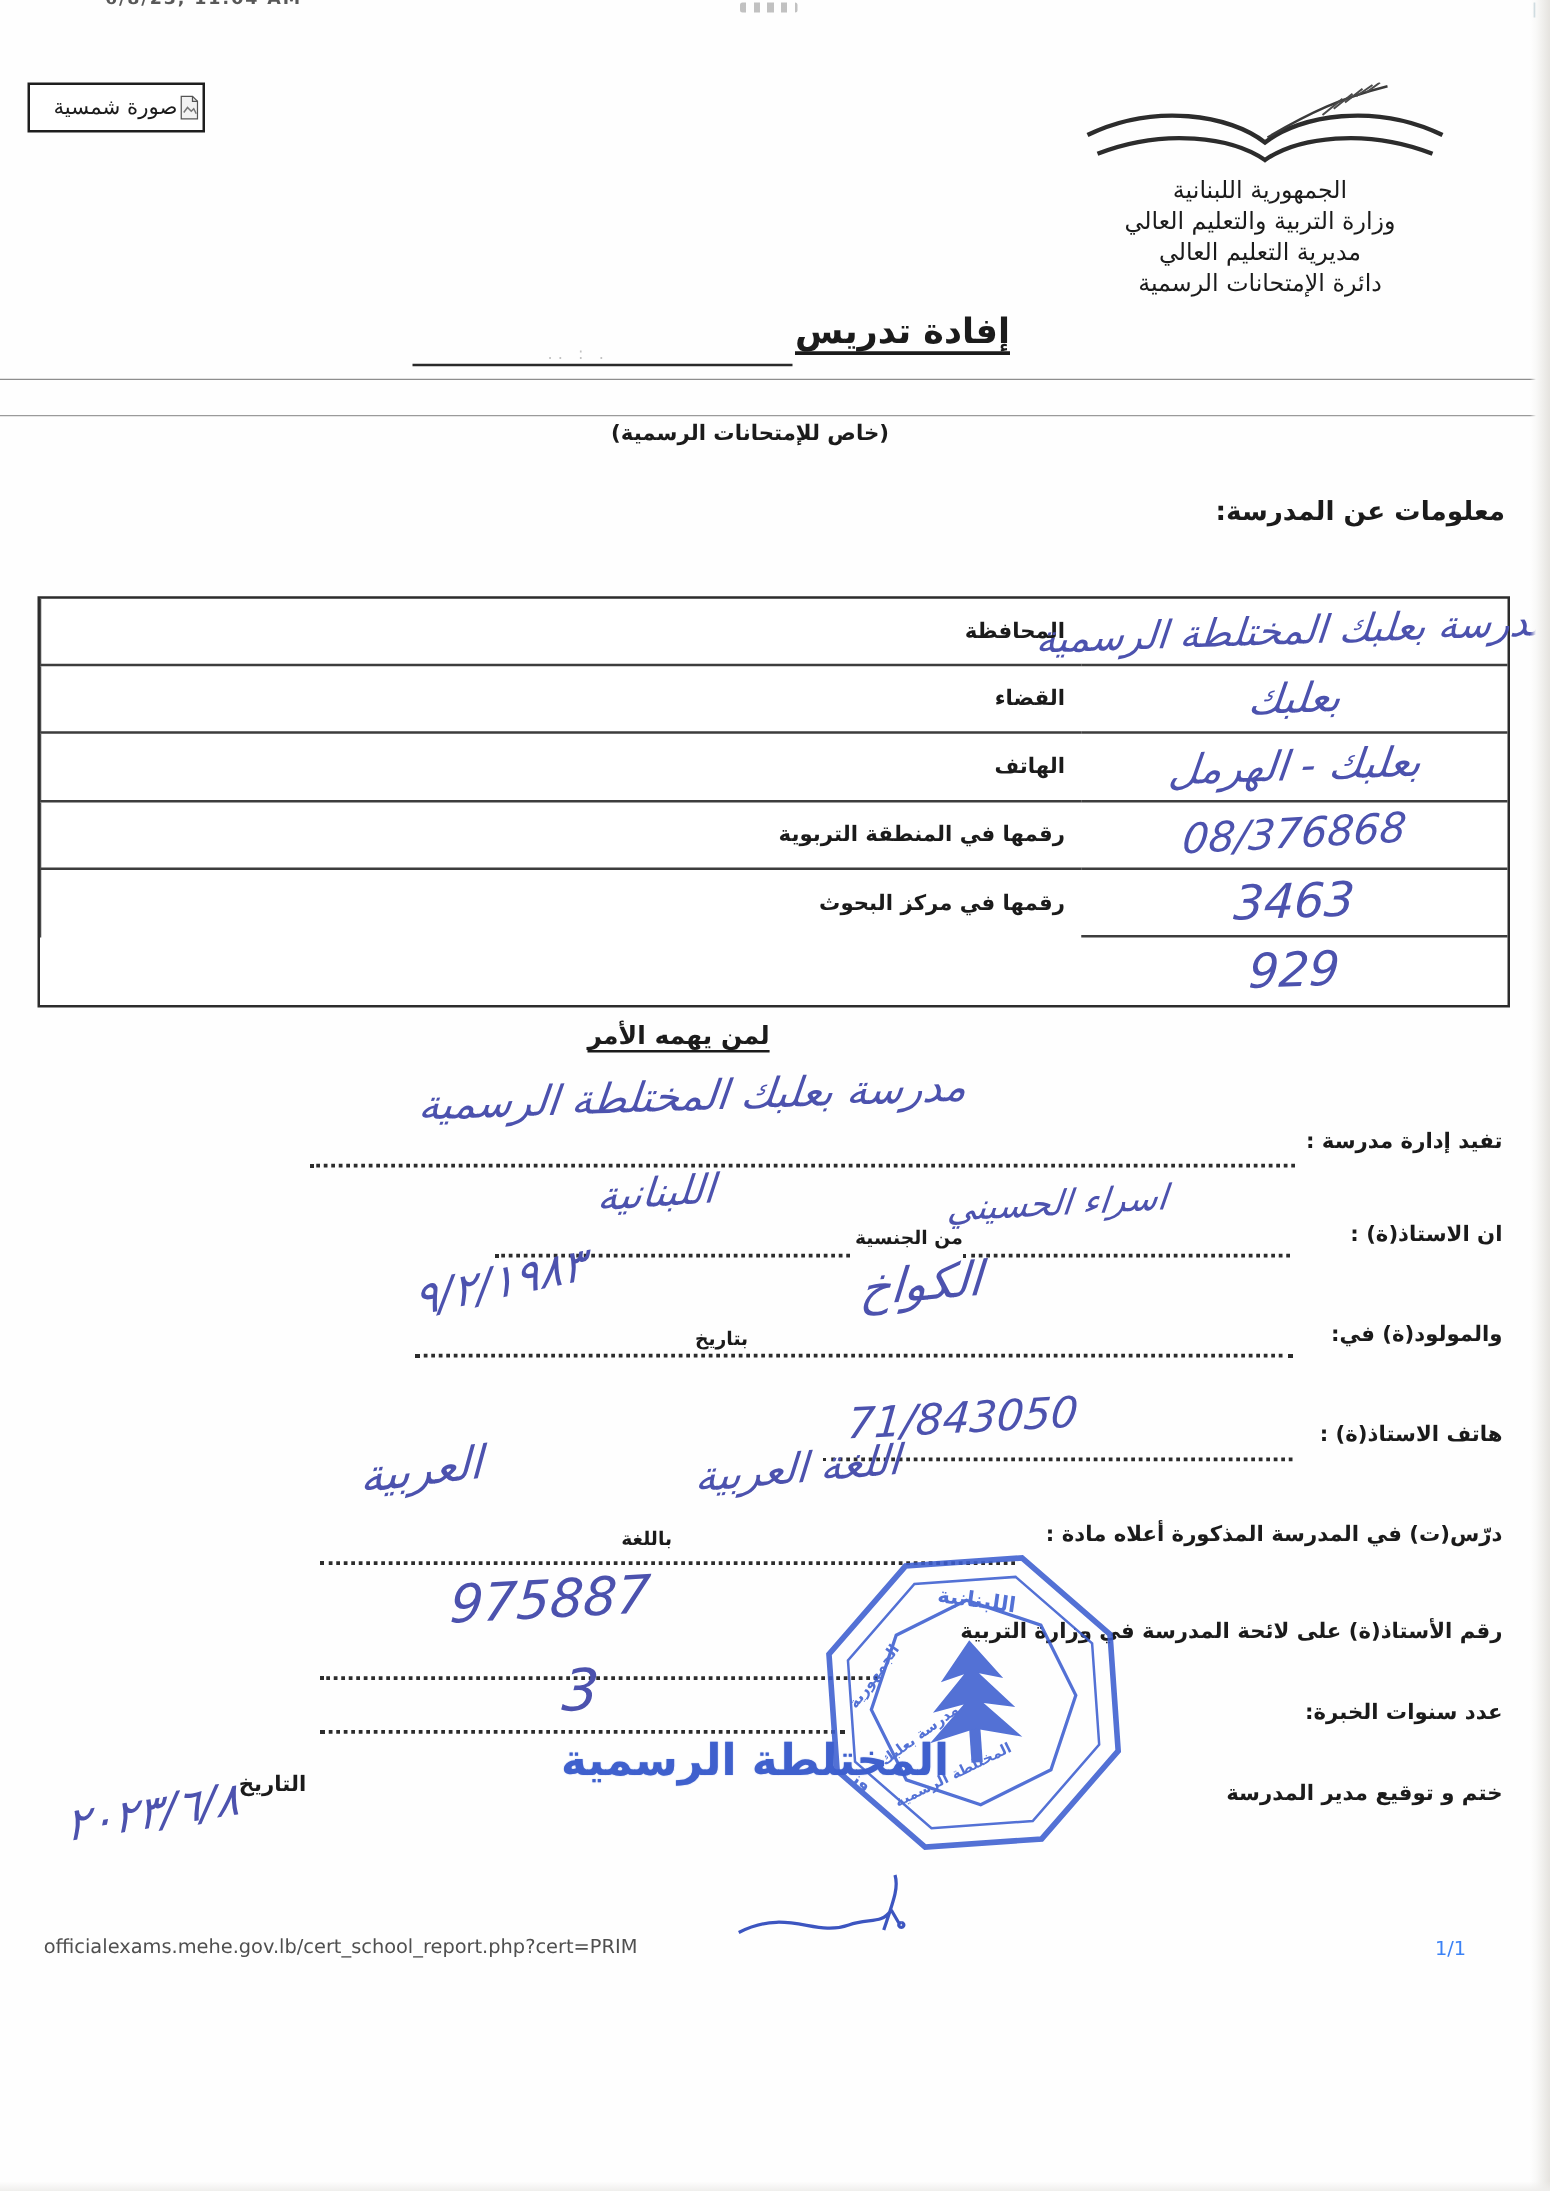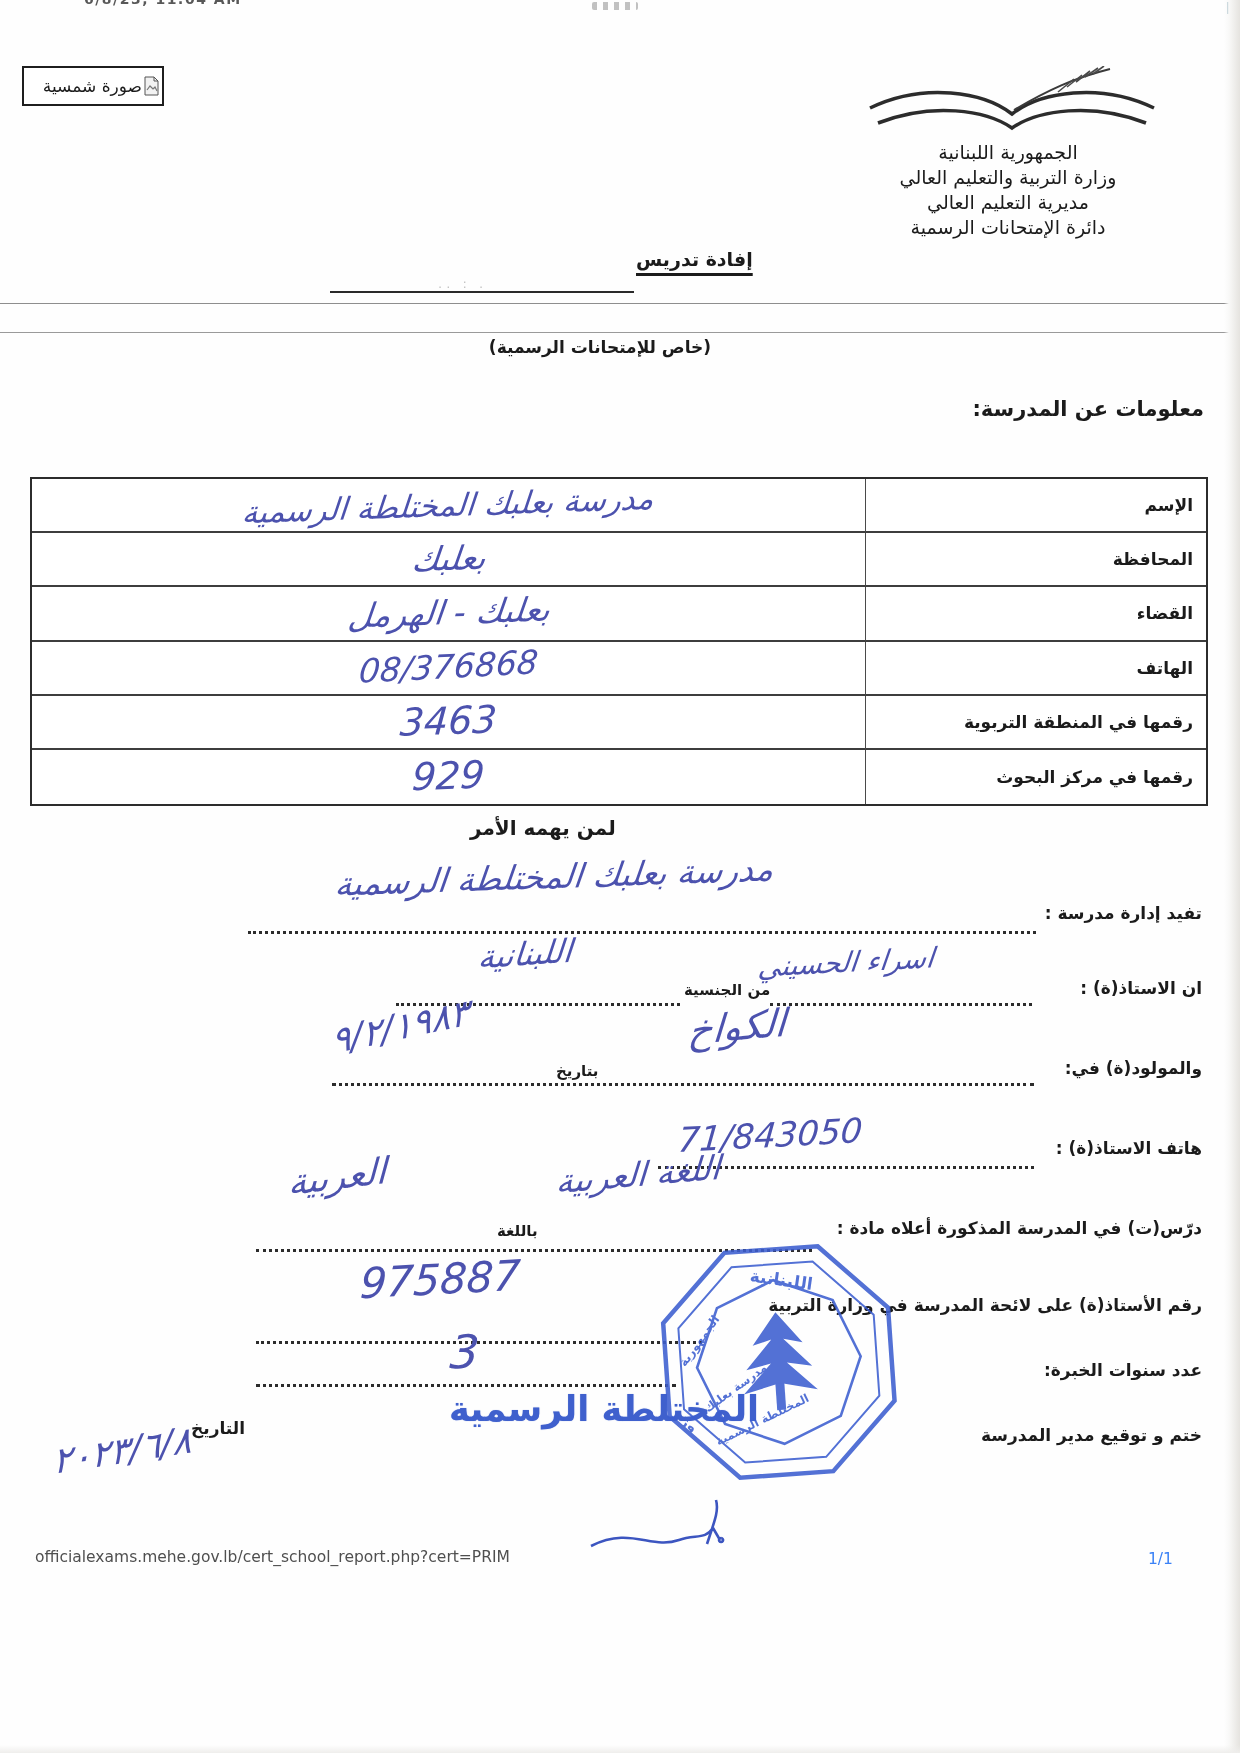--- a/index.html
+++ b/index.html
@@ -14,31 +14,31 @@
   .hw{font-family:"DejaVu Sans",sans-serif;font-style:italic;color:#4c52ae;white-space:nowrap;line-height:1.05}
   .dots{position:absolute;height:0;border-bottom:3px dotted #2c2c2c}
   .thinline{position:absolute;height:0;border-top:1.5px solid #8e8e8e;left:0;width:1240px}
   .clock-clip{position:absolute;left:84px;top:0;height:9px;overflow:hidden;opacity:.85}
   .clock-clip span{display:block;margin-top:-9px;font-size:14px;letter-spacing:1.5px;color:#3c3c3c;font-weight:bold;direction:ltr}
   .photo-box{position:absolute;left:22px;top:66px;width:142px;height:40px;border:2px solid #1e1e1e;
         display:flex;align-items:center;gap:2px;padding:2px 3px;background:#fff}
   .photo-box .lbl{font-size:17px;white-space:nowrap}
   .hdr-block{position:absolute;left:858px;top:140px;width:300px;text-align:center;font-size:19px;line-height:25px}
   .title-wrap{position:absolute;left:636px;top:248px}
-  .title-main{font-size:19px;font-weight:bold;text-decoration:underline;text-decoration-thickness:2.5px;text-underline-offset:7px}
+  .title-main{font-size:28px;font-weight:bold;text-decoration:underline;text-decoration-thickness:2.5px;text-underline-offset:7px}
   .title-blank{position:absolute;left:330px;top:291px;width:304px;border-bottom:2.5px solid #2a2a2a}
   .faint{opacity:.35;color:#555}
   .subtitle{position:absolute;left:0;top:337px;width:1200px;text-align:center;font-size:17px;font-weight:bold}
   .sec-head{position:absolute;right:36px;top:397px;font-size:21px;font-weight:bold}
   .info-table{position:absolute;left:30px;top:477px;width:1178px;border:2.5px solid #2c2c2c;display:grid;grid-template-columns:341px 1fr;background:#fff}
   .info-table .cell{height:54.2px;border-bottom:2px solid #3d3d3d;display:flex;align-items:center;overflow:visible}
   .info-table .cell.last{border-bottom:none}
   .info-table .lab{font-weight:bold;font-size:17px;padding-right:13px;border-left:1.5px solid #4a4a4a}
   .info-table .val{justify-content:center}
-  .letter-head{position:absolute;left:470px;top:816px;font-size:20px;font-weight:bold;text-decoration-thickness:2px;text-underline-offset:5px}
+  .letter-head{position:absolute;left:470px;top:816px;font-size:20px;font-weight:bold;text-decoration:underline;text-decoration-thickness:2px;text-underline-offset:5px}
   .flab{position:absolute;right:38px;font-size:17px;font-weight:bold;white-space:nowrap}
   .fmid{position:absolute;font-size:15px;font-weight:bold;white-space:nowrap}
   .blue-stamp-text{position:absolute;left:392px;top:1388px;width:424px;text-align:center;
         color:#2f53c9;font-weight:bold;line-height:43px;font-size:35px;letter-spacing:.5px;
         text-shadow:0 0 1px rgba(47,83,201,.45);opacity:.92}
   .footer-url{position:absolute;left:35px;top:1548px;font-size:15.5px;color:#4f4f4f;direction:ltr}
   .page-num{position:absolute;left:1148px;top:1550px;font-size:15.5px;color:#3b82f6;direction:ltr}
   .corner-mark{position:absolute;right:0;top:2px;width:13px;height:12px;background:#44788f;opacity:.9}
   .smudge{position:absolute;left:592px;top:2px;width:46px;height:8px;opacity:.4;
         background:repeating-linear-gradient(90deg,#666 0 5px,rgba(255,255,255,0) 5px 11px);border-radius:2px}
@@ -89,21 +89,20 @@
   <div class="abs faint" style="left:438px;top:276px;font-size:13px;letter-spacing:4px">.&nbsp;:&nbsp;..</div>
 
   <div class="thinline" style="top:303px"></div>
   <div class="thinline" style="top:332px;border-top-color:#9a9a9a"></div>
 
   <div class="subtitle print">(خاص للإمتحانات الرسمية)</div>
 
   <div class="sec-head print">معلومات عن المدرسة:</div>
 
   <div class="info-table">
-    <div class="cell lab">الإسم</div>
     <div class="cell val">
         <span class="hw" style="font-size:31px;transform:rotate(-2deg) skewX(-7deg)">مدرسة بعلبك المختلطة الرسمية</span>
       </div>
 
     <div class="cell lab">المحافظة</div>
     <div class="cell val">
         <span class="hw" style="font-size:33px;transform:rotate(-2deg) skewX(-8deg)">بعلبك</span>
       </div>
 
     <div class="cell lab">القضاء</div>

